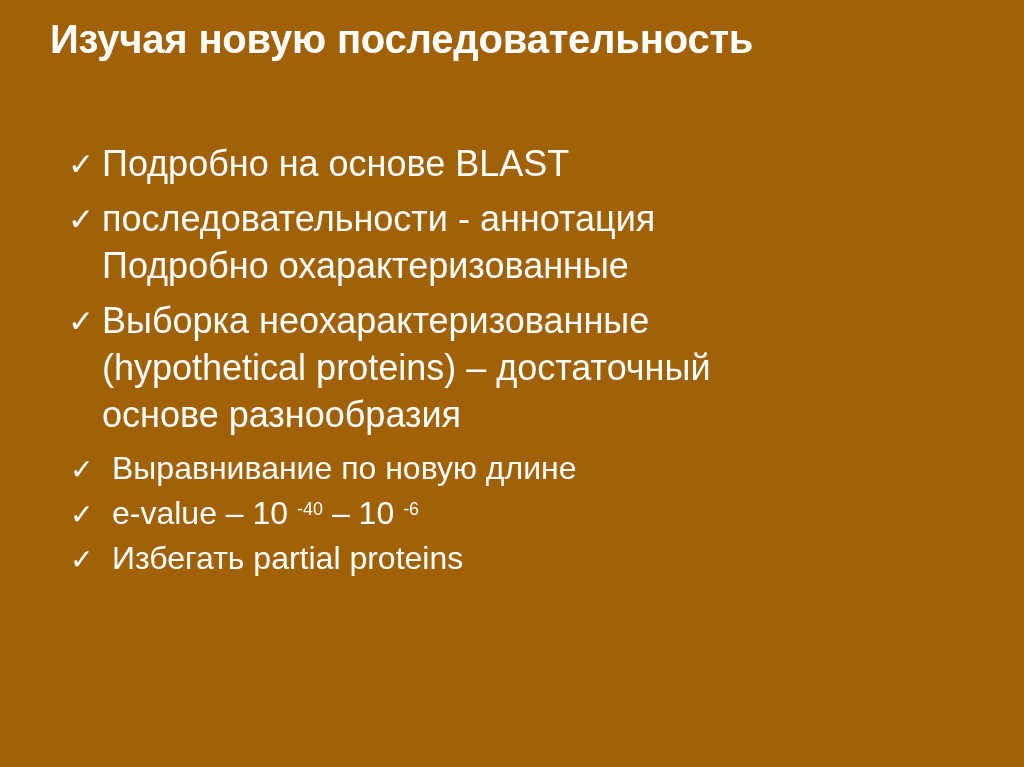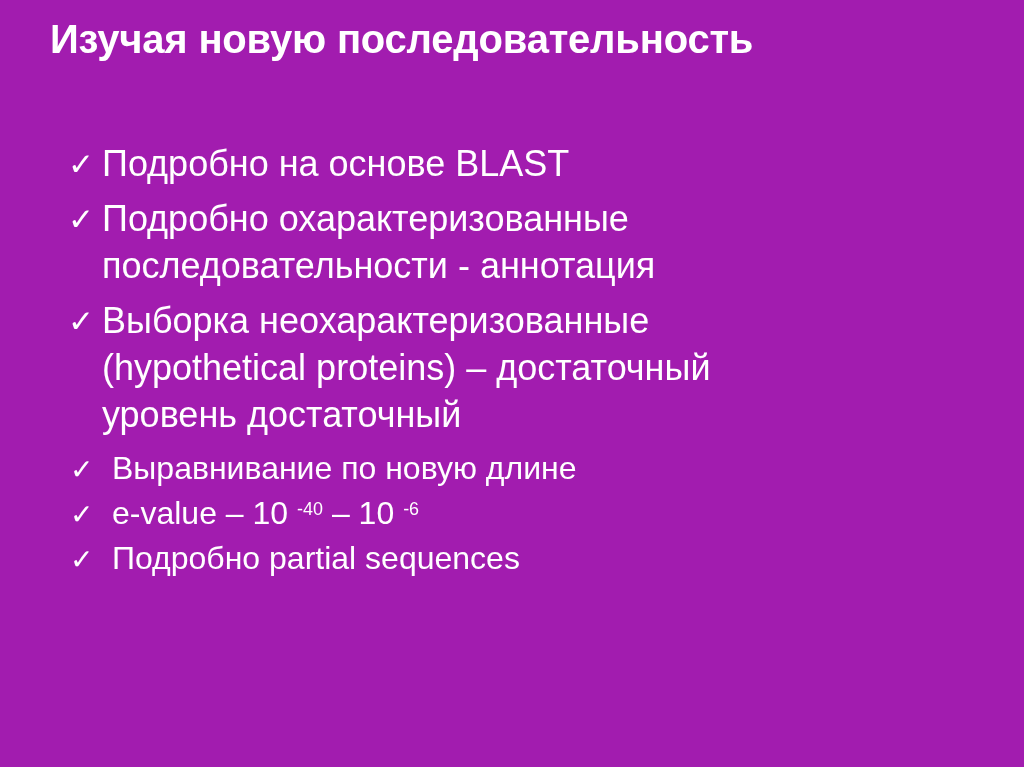--- a/index.html
+++ b/index.html
@@ -11,21 +11,21 @@
     width: 1024px;
     height: 767px;
     overflow: hidden;
     font-family: "Liberation Sans", sans-serif;
     color: #ffffff;
     position: relative;
   }
   .slide {
     position: absolute;
     inset: 0;
-    background: #a21caf;
+    background: #a16207;
   }
   .slide-title {
     position: absolute;
     left: 50px;
     top: 14px;
     width: 940px;
     font-size: 40px;
     font-weight: bold;
     letter-spacing: -0.2px;
     line-height: 50px;
@@ -108,49 +108,49 @@
     <div class="bullet lg">
       <span class="check">✓</span>
       <span class="text">
         <span class="line">Подробно на основе BLAST</span>
       </span>
     </div>
 
     <div class="bullet lg">
       <span class="check">✓</span>
       <span class="text">
+        <span class="line">последовательности - аннотация</span>
         <span class="line">Подробно охарактеризованные</span>
-        <span class="line">последовательности - аннотация</span>
       </span>
     </div>
 
     <div class="bullet lg">
       <span class="check">✓</span>
       <span class="text">
         <span class="line">Выборка неохарактеризованные</span>
         <span class="line">(hypothetical proteins) – достаточный</span>
-        <span class="line">уровень достаточный</span>
+        <span class="line">основе разнообразия</span>
       </span>
     </div>
 
     <div class="bullet sm">
       <span class="check">✓</span>
       <span class="text">
         <span class="line">Выравнивание по новую длине</span>
       </span>
     </div>
 
     <div class="bullet sm">
       <span class="check">✓</span>
       <span class="text">
         <span class="line"><span>e-value – 10</span><span class="sp"></span><sup>-40</sup><span class="sp"></span><span>– 10</span><span class="sp"></span><sup>-6</sup></span>
       </span>
     </div>
 
     <div class="bullet sm">
       <span class="check">✓</span>
       <span class="text">
-        <span class="line">Подробно partial sequences</span>
+        <span class="line">Избегать partial proteins</span>
       </span>
     </div>
 
   </div>
 </div>
 
 </body></html>

